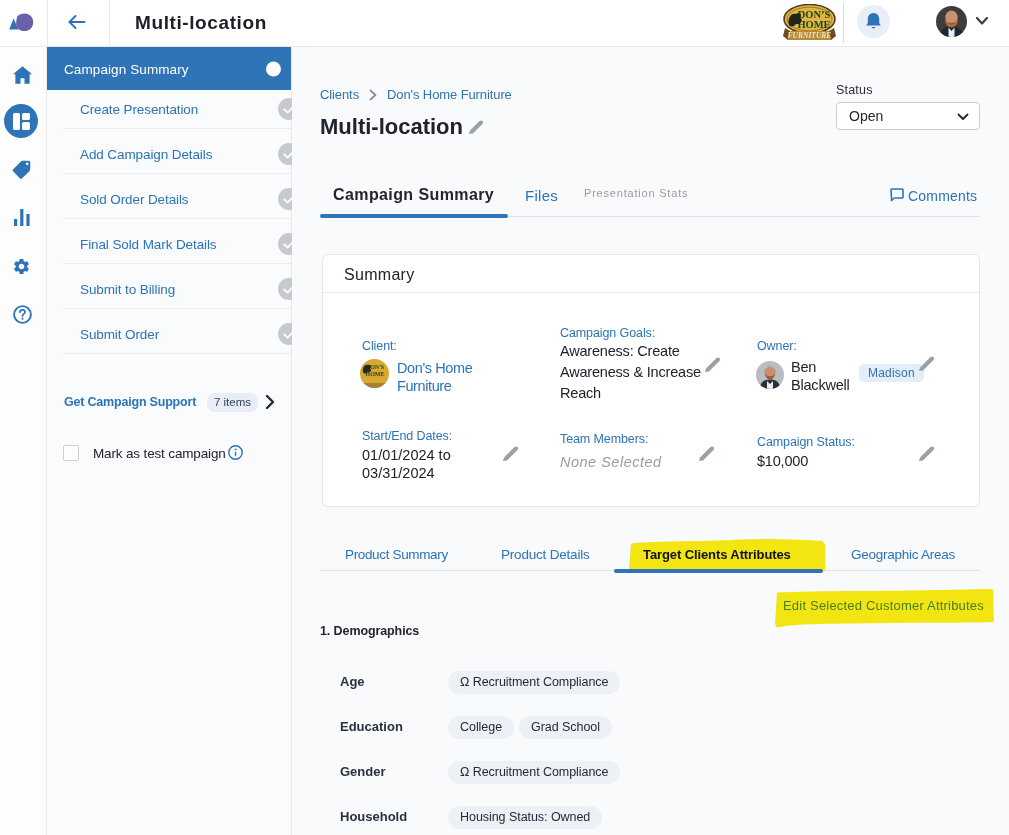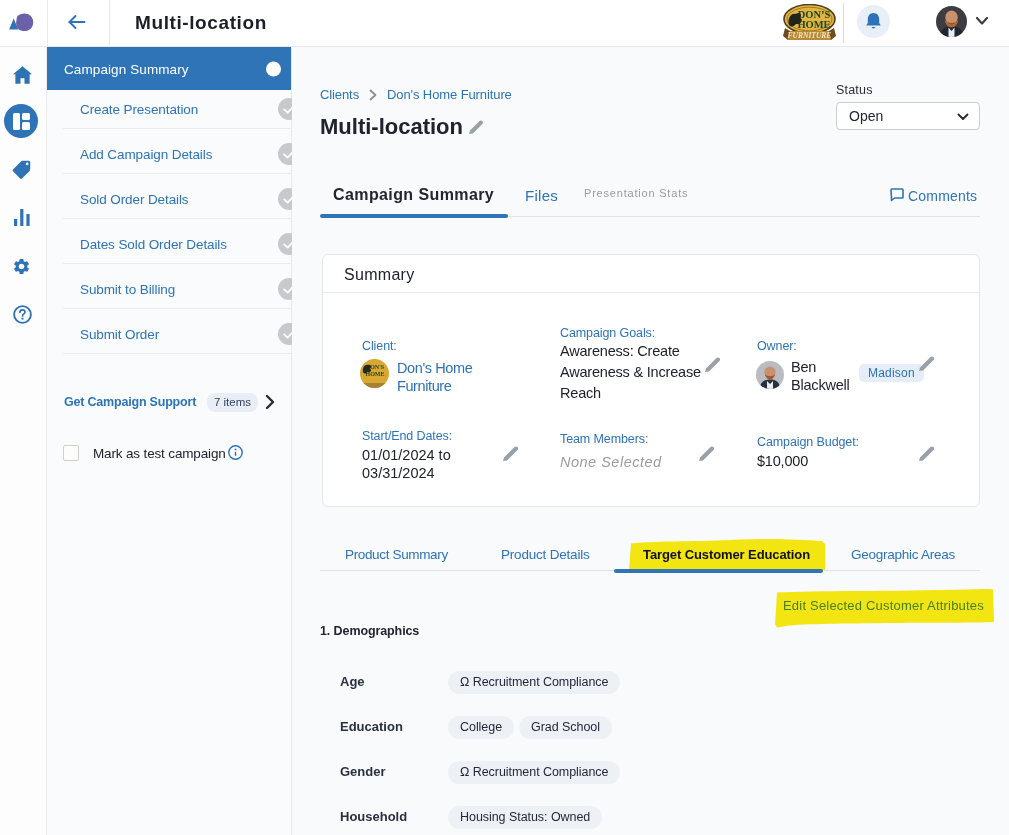--- a/index.html
+++ b/index.html
@@ -147,21 +147,21 @@
         </svg>
     </div>
     <div class="mitem" style="top:88px">
         <span class="t">Add Campaign Details</span>
       <svg width="22" height="22" viewBox="0 0 22 22">
           <circle cx="11" cy="11" r="11" fill="#c6c9ce"></circle>
           <path d="M6.2 11.4 L9.6 14.6 L15.8 8" stroke="#fff" stroke-width="1.8" fill="none" stroke-linecap="round" stroke-linejoin="round"></path>
         </svg>
     </div>
     <div class="mitem" style="top:178px">
-        <span class="t">Dates Sold Order Details</span>
+        <span class="t">Final Sold Mark Details</span>
       <svg width="22" height="22" viewBox="0 0 22 22">
           <circle cx="11" cy="11" r="11" fill="#c6c9ce"></circle>
           <path d="M6.2 11.4 L9.6 14.6 L15.8 8" stroke="#fff" stroke-width="1.8" fill="none" stroke-linecap="round" stroke-linejoin="round"></path>
         </svg>
     </div>
     <div class="mitem" style="top:268px">
         <span class="t">Submit Order</span>
       <svg width="22" height="22" viewBox="0 0 22 22">
           <circle cx="11" cy="11" r="11" fill="#c6c9ce"></circle>
           <path d="M6.2 11.4 L9.6 14.6 L15.8 8" stroke="#fff" stroke-width="1.8" fill="none" stroke-linecap="round" stroke-linejoin="round"></path>
@@ -272,33 +272,33 @@
       <svg class="abs" style="left:179px;top:190px" width="17" height="17" viewBox="0 0 17 17">
           <path d="M1 16 L2 12.5 L12.5 2 C13.3 1.2 14.7 1.2 15.5 2 C16.3 2.8 16.3 4.2 15.5 5 L5 15.5 Z" fill="#9aa0a8"></path>
         </svg>
 
       <div class="abs" style="left:237px;top:177px;font-size:12.5px;color:#2d73b6;letter-spacing:-0.1px">Team Members:</div>
       <div class="abs" style="left:237px;top:199px;font-size:14.5px;color:#9a9ba3;font-style:italic;letter-spacing:0.5px">None Selected</div>
       <svg class="abs" style="left:375px;top:190px" width="17" height="17" viewBox="0 0 17 17">
           <path d="M1 16 L2 12.5 L12.5 2 C13.3 1.2 14.7 1.2 15.5 2 C16.3 2.8 16.3 4.2 15.5 5 L5 15.5 Z" fill="#9aa0a8"></path>
         </svg>
 
-      <div class="abs" style="left:434px;top:180px;font-size:12.5px;color:#2d73b6;letter-spacing:-0.1px">Campaign Budget:</div>
+      <div class="abs" style="left:434px;top:180px;font-size:12.5px;color:#2d73b6;letter-spacing:-0.1px">Campaign Status:</div>
       <div class="abs" style="left:434px;top:198px;font-size:14.5px;color:#20222e;letter-spacing:-0.2px">$10,000</div>
       <svg class="abs" style="left:595px;top:190px" width="17" height="17" viewBox="0 0 17 17">
           <path d="M1 16 L2 12.5 L12.5 2 C13.3 1.2 14.7 1.2 15.5 2 C16.3 2.8 16.3 4.2 15.5 5 L5 15.5 Z" fill="#9aa0a8"></path>
         </svg>
     </div>
 
     <svg class="abs" style="left:337px;top:489px" width="196" height="34" viewBox="0 0 196 34">
       <path d="M2 7.5 C30 4.5 70 6 110 3.5 C140 2 175 3.5 193 5 L196 8 L196 34 L0 34 Z" fill="#f2e512"></path>
     </svg>
     <div class="abs" style="left:53px;top:500px;font-size:13.5px;color:#2d73b6;letter-spacing:-0.35px">Product Summary</div>
     <div class="abs" style="left:209px;top:500px;font-size:13.5px;color:#2d73b6;letter-spacing:-0.2px">Product Details</div>
-    <div class="abs" style="left:351px;top:500px;font-size:13px;font-weight:bold;color:#101219;letter-spacing:-0.1px">Target Customer Education</div>
+    <div class="abs" style="left:351px;top:500px;font-size:13px;font-weight:bold;color:#101219;letter-spacing:-0.1px">Target Clients Attributes</div>
     <div class="abs" style="left:559px;top:500px;font-size:13.5px;color:#2d73b6;letter-spacing:-0.25px">Geographic Areas</div>
     <div class="abs" style="left:28px;top:523px;width:660px;height:1px;background:#dfe2e6"></div>
     <div class="abs" style="left:322px;top:522px;width:209px;height:3.5px;background:#2e74b7;border-radius:2px"></div>
 
     <svg class="abs" style="left:481px;top:539px" width="224" height="44" viewBox="0 0 224 44">
       <path d="M4 6.5 C40 4.5 120 5.5 195 3.5 C205 3.2 216 2.8 220 3.5 L221 36 C200 37 160 36.5 120 37 C80 37.5 40 37.5 16 39.5 L4 41.5 L2 38 Z" fill="#f2e512"></path>
     </svg>
     <div class="abs" style="left:491px;top:551px;font-size:13px;color:#47801f;letter-spacing:0.2px">Edit Selected Customer Attributes</div>
 
     <div class="abs" style="left:28px;top:577px;font-size:12.5px;font-weight:bold;color:#23252f;letter-spacing:-0.1px">1. Demographics</div>

